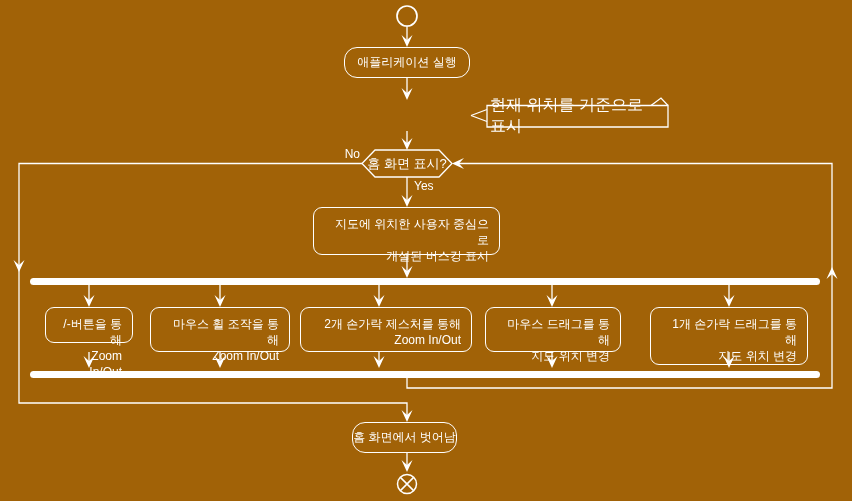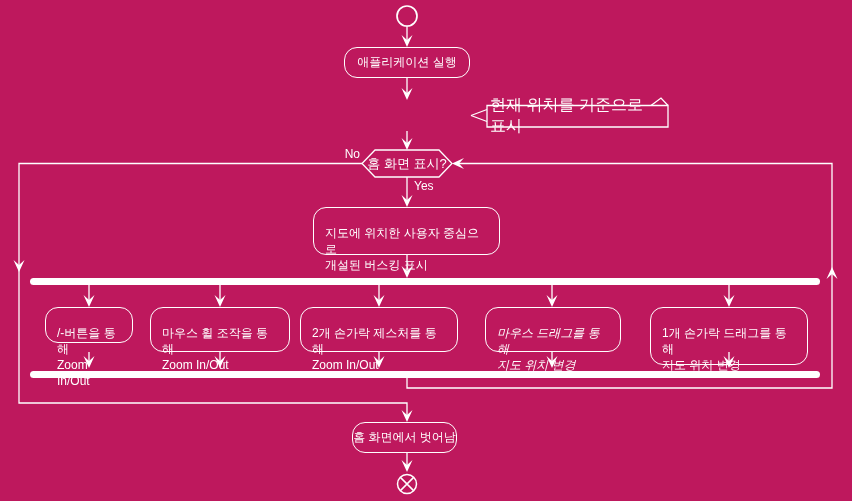--- a/index.html
+++ b/index.html
@@ -1,21 +1,21 @@
 <!DOCTYPE html>
 <html><head>
 <meta charset="utf-8">
 <style>
   html, body { margin: 0; padding: 0; }
   body { font-family: "Liberation Sans", "DejaVu Sans", sans-serif; }
   #canvas {
     position: relative;
     width: 852px;
     height: 501px;
-    background: #be185d;
+    background: #a16207;
     overflow: hidden;
   }
   #connectors {
     position: absolute;
     left: 0; top: 0;
     width: 852px; height: 501px;
   }
   .txt {
     position: absolute;
     color: #ffffff;
@@ -32,23 +32,24 @@
     font-size: 12px;
     background: transparent;
     white-space: pre-line;
   }
   .activity.single {
     display: flex;
     align-items: center;
     justify-content: center;
   }
   .activity.multi {
-    padding: 17px 10px 0 11px;
+    padding: 8px 10px 0 11px;
     line-height: 16px;
-    text-align: left;
+    text-align: right;
+    border-radius: 9px;
   }
   .label {
     position: absolute;
     color: #ffffff;
     font-size: 12px;
   }
   .note-text {
     position: absolute;
     color: #ffffff;
     font-size: 16px;
@@ -126,24 +127,24 @@
 
   <div class="activity multi" style="left:313px; top:207px; width:187px; height:48px;">지도에 위치한 사용자 중심으로
 개설된 버스킹 표시</div>
 
   <div class="activity multi" style="left:45px; top:307px; width:88px; height:36px;">/-버튼을 통해
 Zoom In/Out</div>
 
   <div class="activity multi" style="left:150px; top:307px; width:140px; height:45px;">마우스 휠 조작을 통해
 Zoom In/Out</div>
 
-  <div class="activity multi" style="left:300px; top:307px; width:158px; height:45px;">2개 손가락 제스처를 통해
+  <div class="activity multi" style="left:300px; top:307px; width:172px; height:45px;">2개 손가락 제스처를 통해
 Zoom In/Out</div>
 
-  <div class="activity multi" style="left:485px; top:307px; width:136px; height:45px;font-style:italic;">마우스 드래그를 통해
+  <div class="activity multi" style="left:485px; top:307px; width:136px; height:45px;">마우스 드래그를 통해
 지도 위치 변경</div>
 
   <div class="activity multi" style="left:650px; top:307px; width:158px; height:58px;">1개 손가락 드래그를 통해
 지도 위치 변경</div>
 
   <div class="activity single" style="left:352px; top:422px; width:105px; height:31px;">홈 화면에서 벗어남</div>
 
 </div>
 
 </body></html>

